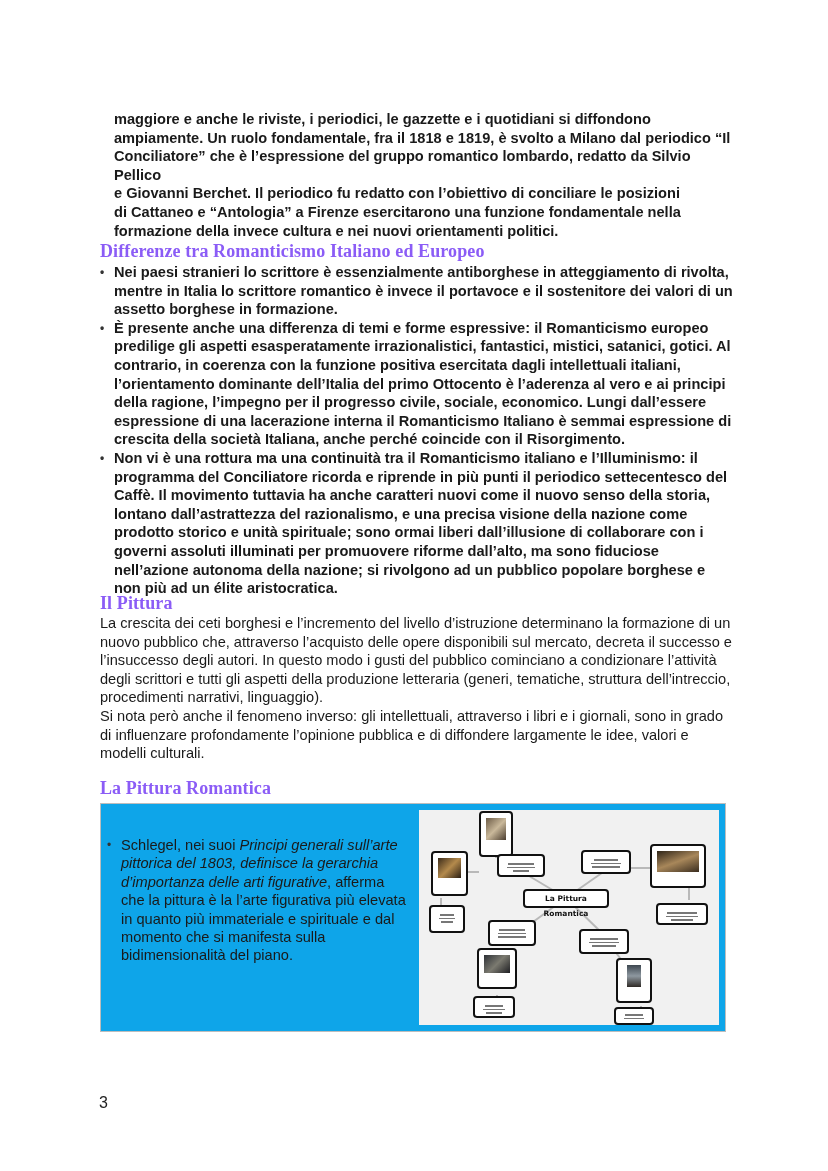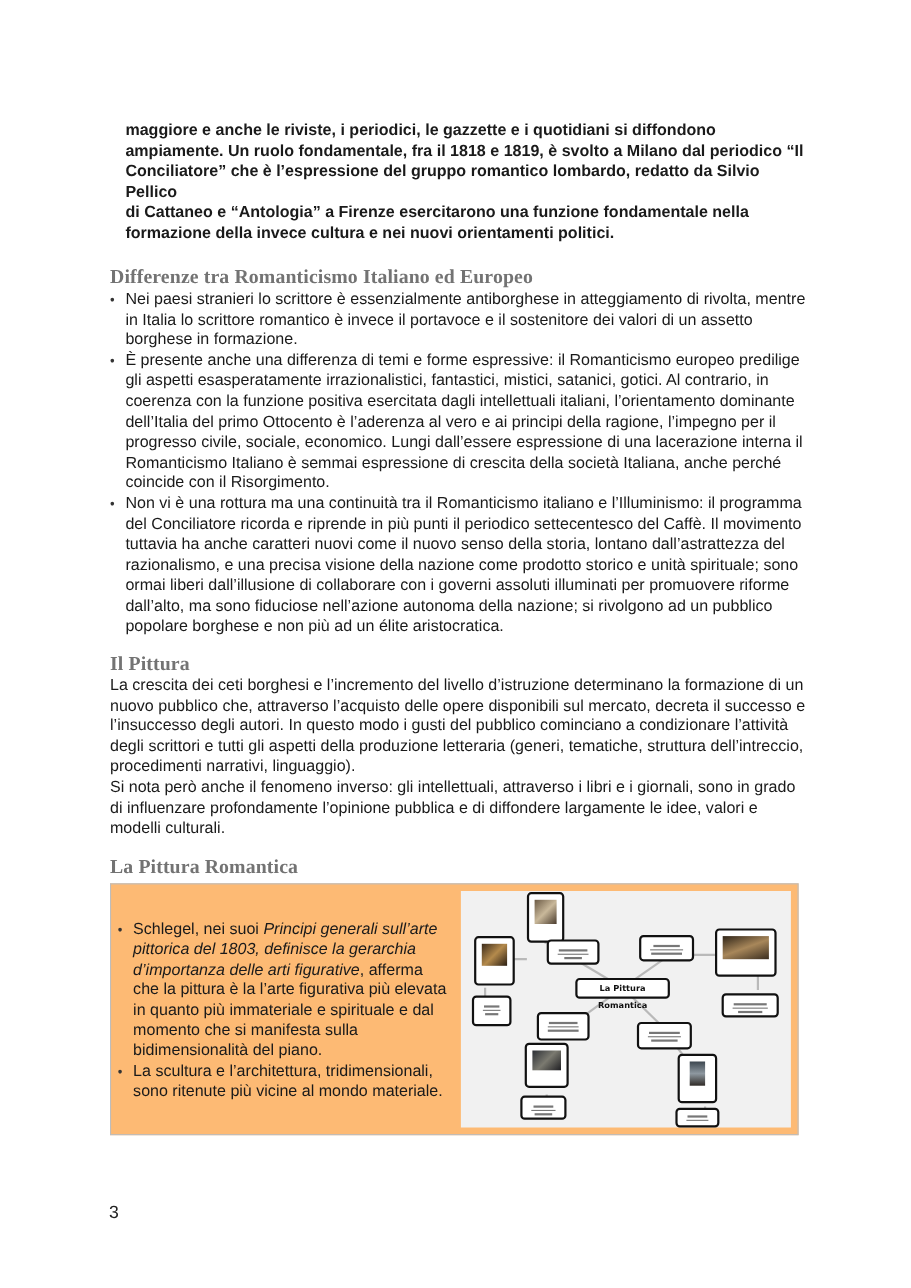--- a/index.html
+++ b/index.html
@@ -6,30 +6,30 @@
   body { width:828px; height:1171px; position:relative; overflow:hidden; }
   .page { position:absolute; left:0; top:0; width:828px; height:1171px; }
   .body-text {
     font-family: "Liberation Sans", sans-serif;
     font-size:14.6px; line-height:18.6px; color:#1a1a1a;
   }
   .para { position:absolute; left:114px; width:620px; margin:0; }
   .heading {
     position:absolute; left:100px; margin:0;
     font-family: "Liberation Serif", serif; font-weight:bold;
-    font-size:18px; color:#737373; letter-spacing:0.1px;
+    font-size:18px; color:#8b5cf6; letter-spacing:0.1px;
   }
-  ul.bullets { position:absolute; left:100px; width:634px; margin:0; padding:0; list-style:none; }
+  ul.bullets { position:absolute; left:100px; width:634px; margin:0; padding:0; list-style:none;font-weight:bold; }
   ul.bullets li { position:relative; padding-left:14px; }
   ul.bullets li::before { content:"\2022"; position:absolute; left:0; top:0; font-size:12px; color:#333; }
   .sec-para { position:absolute; left:100px; width:634px; margin:0; }
 
   .box {
     position:absolute; left:100px; top:803px; width:626px; height:229px;
-    border:1px solid #bdbdbd; background:#fdba74; box-sizing:border-box;
+    border:1px solid #bdbdbd; background:#0ea5e9; box-sizing:border-box;
   }
   .box-text { position:absolute; left:6px; top:32px; width:300px; margin:0; padding:0; list-style:none; }
   .box-text li { position:relative; padding-left:14px; font-family:"Liberation Sans",sans-serif; font-size:14.6px; line-height:18.4px; color:#1a1a1a; }
   .box-text li::before { content:"\2022"; position:absolute; left:0; top:0; font-size:12px; color:#333; }
   .box-text em { font-style:italic; }
 
   .mindmap { position:absolute; left:318px; top:6px; width:300px; height:215px; background:#f1f1f1; }
   .mindmap svg { position:absolute; left:0; top:0; }
   .node { position:absolute; background:#fff; border:2px solid #111; border-radius:4px; box-sizing:border-box; }
   .node .lines { position:absolute; left:6px; right:6px; top:5px; }
@@ -42,20 +42,21 @@
 </style>
 </head>
 <body>
 
 <div class="page">
 
   <div class="para body-text" style="top:110px;font-weight:bold;">
     <div>maggiore e anche le riviste, i periodici, le gazzette e i quotidiani si diffondono</div>
     <div>ampiamente. Un ruolo fondamentale, fra il 1818 e 1819, è svolto a Milano dal periodico “Il</div>
     <div>Conciliatore” che è l’espressione del gruppo romantico lombardo, redatto da Silvio Pellico</div>
+    <div>e Giovanni Berchet. Il periodico fu redatto con l’obiettivo di conciliare le posizioni</div>
     <div>di Cattaneo e “Antologia” a Firenze esercitarono una funzione fondamentale nella</div>
     <div>formazione della invece cultura e nei nuovi orientamenti politici.</div>
   </div>
 
   <h2 class="heading" style="top:241px;">Differenze tra Romanticismo Italiano ed Europeo</h2>
 
   <ul class="bullets body-text" style="top:263px;">
     <li>Nei paesi stranieri lo scrittore è essenzialmente antiborghese in atteggiamento di rivolta, mentre in Italia lo scrittore romantico è invece il portavoce e il sostenitore dei valori di un assetto borghese in formazione.</li>
     <li>È presente anche una differenza di temi e forme espressive: il Romanticismo europeo predilige gli aspetti esasperatamente irrazionalistici, fantastici, mistici, satanici, gotici. Al contrario, in coerenza con la funzione positiva esercitata dagli intellettuali italiani, l’orientamento dominante dell’Italia del primo Ottocento è l’aderenza al vero e ai principi della ragione, l’impegno per il progresso civile, sociale, economico. Lungi dall’essere espressione di una lacerazione interna il Romanticismo Italiano è semmai espressione di crescita della società Italiana, anche perché coincide con il Risorgimento.</li>
     <li>Non vi è una rottura ma una continuità tra il Romanticismo italiano e l’Illuminismo: il programma del Conciliatore ricorda e riprende in più punti il periodico settecentesco del Caffè. Il movimento tuttavia ha anche caratteri nuovi come il nuovo senso della storia, lontano dall’astrattezza del razionalismo, e una precisa visione della nazione come prodotto storico e unità spirituale; sono ormai liberi dall’illusione di collaborare con i governi assoluti illuminati per promuovere riforme dall’alto, ma sono fiduciose nell’azione autonoma della nazione; si rivolgono ad un pubblico popolare borghese e non più ad un élite aristocratica.</li>
@@ -65,21 +66,20 @@
   <div class="sec-para body-text" style="top:614px;">
     <div>La crescita dei ceti borghesi e l’incremento del livello d’istruzione determinano la formazione di un nuovo pubblico che, attraverso l’acquisto delle opere disponibili sul mercato, decreta il successo e l’insuccesso degli autori. In questo modo i gusti del pubblico cominciano a condizionare l’attività degli scrittori e tutti gli aspetti della produzione letteraria (generi, tematiche, struttura dell’intreccio, procedimenti narrativi, linguaggio).</div>
     <div>Si nota però anche il fenomeno inverso: gli intellettuali, attraverso i libri e i giornali, sono in grado di influenzare profondamente l’opinione pubblica e di diffondere largamente le idee, valori e modelli culturali.</div>
   </div>
 
   <h2 class="heading" style="top:778px;">La Pittura Romantica</h2>
 
   <div class="box">
     <ul class="box-text">
       <li><span>Schlegel, nei suoi </span><em>Principi generali sull’arte pittorica del 1803, definisce la gerarchia d’importanza delle arti figurative</em><span>, afferma che la pittura è la l’arte figurativa più elevata in quanto più immateriale e spirituale e dal momento che si manifesta sulla bidimensionalità del piano.</span></li>
-      <li>La scultura e l’architettura, tridimensionali, sono ritenute più vicine al mondo materiale.</li>
     </ul>
 
     <div class="mindmap">
       <svg width="300" height="215">
         <g stroke="#b9b9b9" stroke-width="2" fill="none">
           <line x1="147" y1="88" x2="100" y2="60"></line>
           <line x1="147" y1="88" x2="190" y2="58"></line>
           <line x1="147" y1="88" x2="96" y2="125"></line>
           <line x1="147" y1="88" x2="185" y2="125"></line>
           <line x1="60" y1="62" x2="30" y2="62"></line>

